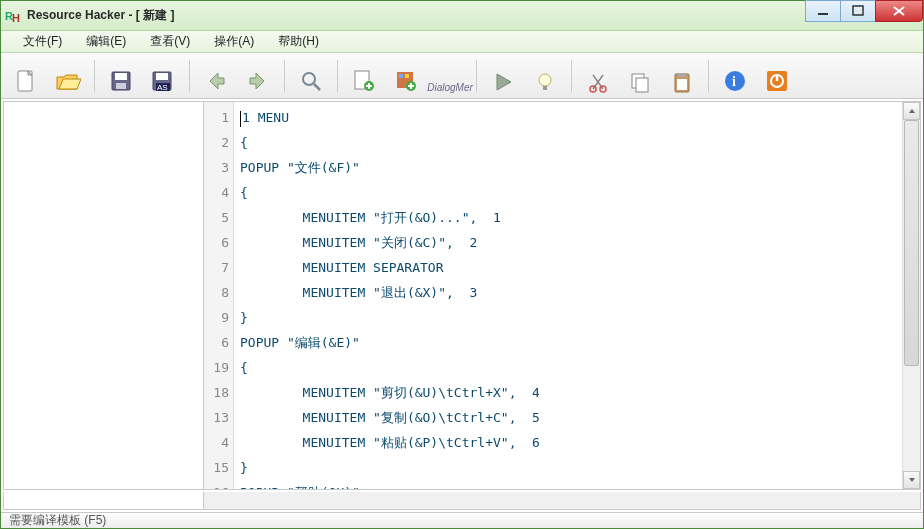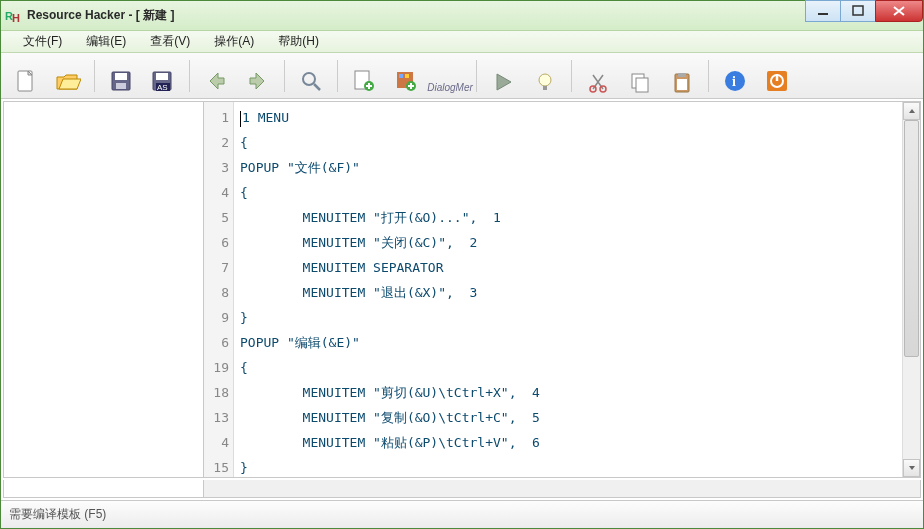--- a/index.html
+++ b/index.html
@@ -25,21 +25,21 @@
   .editor { flex: 1; padding: 3px 6px 0 6px; font-family: Consolas, "Microsoft YaHei Mono", monospace; font-size: 13px; line-height: 25px; white-space: pre; background:#fff; overflow:hidden; color:#0c4a6e;}
   .caret { display:inline-block; width:1px; height:16px; background:#000; vertical-align:middle; margin-right:1px;}
   .vscroll { width: 18px; background: #f0f0f0; border-left: 1px solid #ddd; position:relative;}
   .vscroll .arrow { height:18px; display:flex; align-items:center; justify-content:center; background:linear-gradient(#fafafa,#e4e4e4); border:1px solid #c4c4c4; cursor:pointer;}
   .vscroll .track { position:absolute; top:18px; bottom:18px; left:0; right:0; background:#f0f0f0;}
   .vscroll .thumb { position:absolute; top:0; left:1px; right:1px; height:70%; background:linear-gradient(#e9e9e9,#d7d7d7); border:1px solid #b8b8b8; border-radius:2px;}
   .vscroll .arrow.bottom { position:absolute; bottom:0; left:0; right:0;}
   .hscrollrow { height:18px; display:flex; border:1px solid #c8c8c8; border-top:none; margin:0 2px 2px 2px;}
   .hscrollrow .spacer { width:200px; border-right:1px solid #c8c8c8;}
   .hscrollrow .harea { flex:1; background:#f0f0f0; position:relative;}
-  .statusbar { height: 28px; background: linear-gradient(#fdfdfd,#ececec); border-top: 1px solid #c8c8c8; display: flex; align-items: center; padding: 0 260px 0 8px; font-size: 12px; color:#555;}
+  .statusbar { height: 16px; background: linear-gradient(#fdfdfd,#ececec); border-top: 1px solid #c8c8c8; display: flex; align-items: center; padding: 0 260px 0 8px; font-size: 12px; color:#555;}
   .ic { display:block;}
 </style>
 </head>
 <body>
 
 <div class="window">
 
   <div class="titlebar">
     <span class="app-icon">
       <svg class="ic" width="16" height="16">

